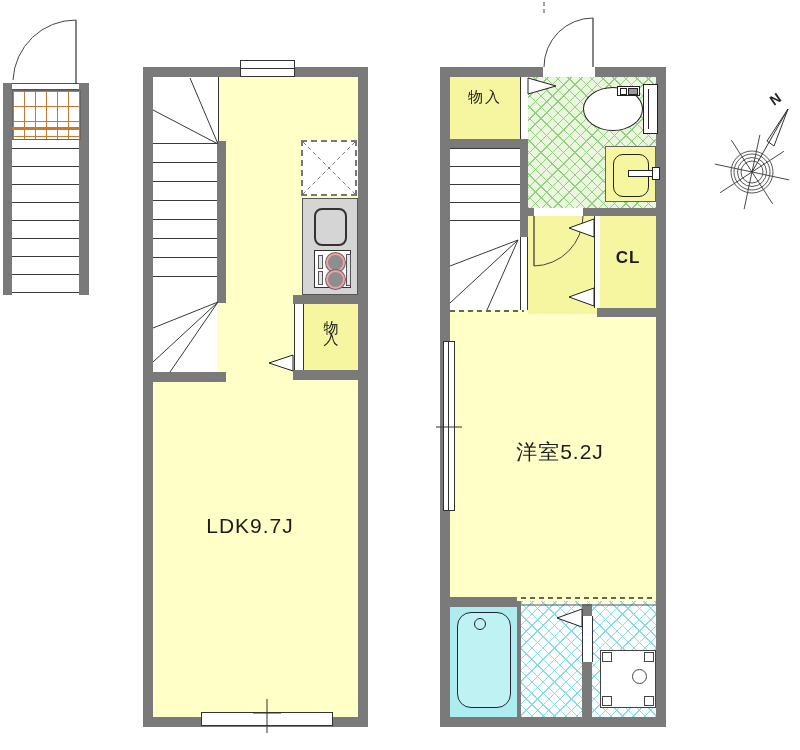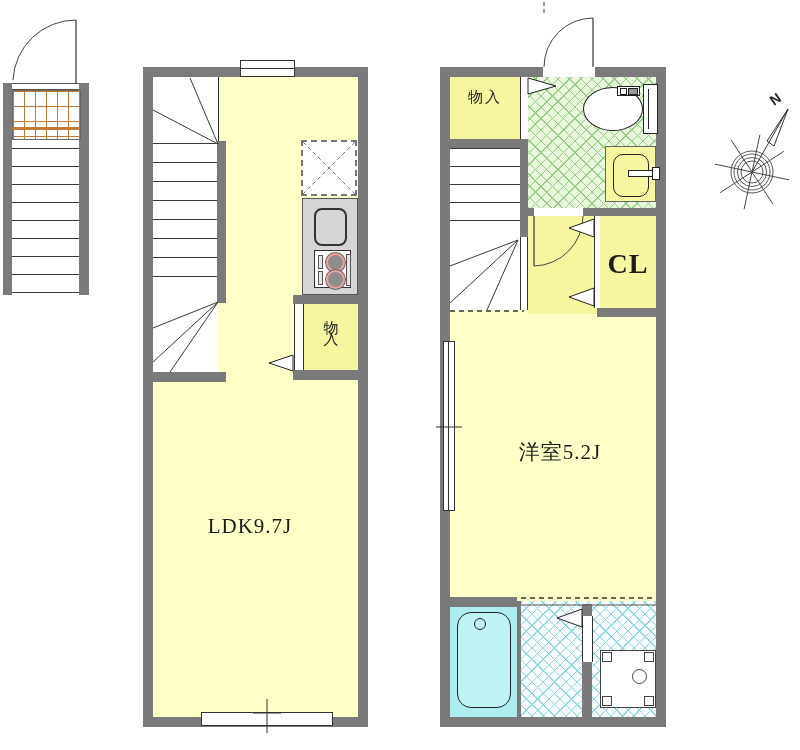--- a/index.html
+++ b/index.html
@@ -16,23 +16,23 @@
     background-image:repeating-linear-gradient(45deg,#93cf81 0,#93cf81 1px,transparent 1px,transparent 8px),
                      repeating-linear-gradient(-45deg,#93cf81 0,#93cf81 1px,transparent 1px,transparent 8px);}
   .hatch-blue{background-color:#fcffff;
     background-image:repeating-linear-gradient(45deg,#8ed9e8 0,#8ed9e8 1px,transparent 1px,transparent 8px),
                      repeating-linear-gradient(-45deg,#8ed9e8 0,#8ed9e8 1px,transparent 1px,transparent 8px);}
   .grating{border:1px solid #666;
     background-image:repeating-linear-gradient(to right,#c27a35 0,#c27a35 1px,transparent 1px,transparent 11px),
                      repeating-linear-gradient(to bottom,#c27a35 0,#c27a35 1px,transparent 1px,transparent 15px);}
   .win{background:#fff;border:1px solid #333;}
   .doorstrip{background:#fff;border-left:1px solid #333;border-right:1px solid #333;}
-  .lbl{white-space:nowrap;font-family:Liberation Serif, serif;}
+  .lbl{white-space:nowrap;}
   .lbl-room{font-size:21px;letter-spacing:1px;text-align:center;}
-  .lbl-cl{font-size:28px;font-weight:bold;letter-spacing:1px;text-align:center;}
+  .lbl-cl{font-size:17px;font-weight:bold;letter-spacing:1px;text-align:center;}
   .lbl-sm{font-size:15px;letter-spacing:2px;text-align:center;}
   .lbl-vert{writing-mode:vertical-rl;text-orientation:upright;font-size:15px;letter-spacing:9px;}
   svg{position:absolute;top:0;left:0;pointer-events:none;}
 </style>
 </head>
 <body>
 
 <div class="abs wall" style="left:3px;top:83px;width:9px;height:212px;"></div>
 <div class="abs wall" style="left:79px;top:83px;width:10px;height:212px;"></div>
 <div class="abs" style="left:12px;top:83px;width:67px;height:5px;background:#fff;border-top:1px solid #555;border-bottom:1px solid #555;"></div>

